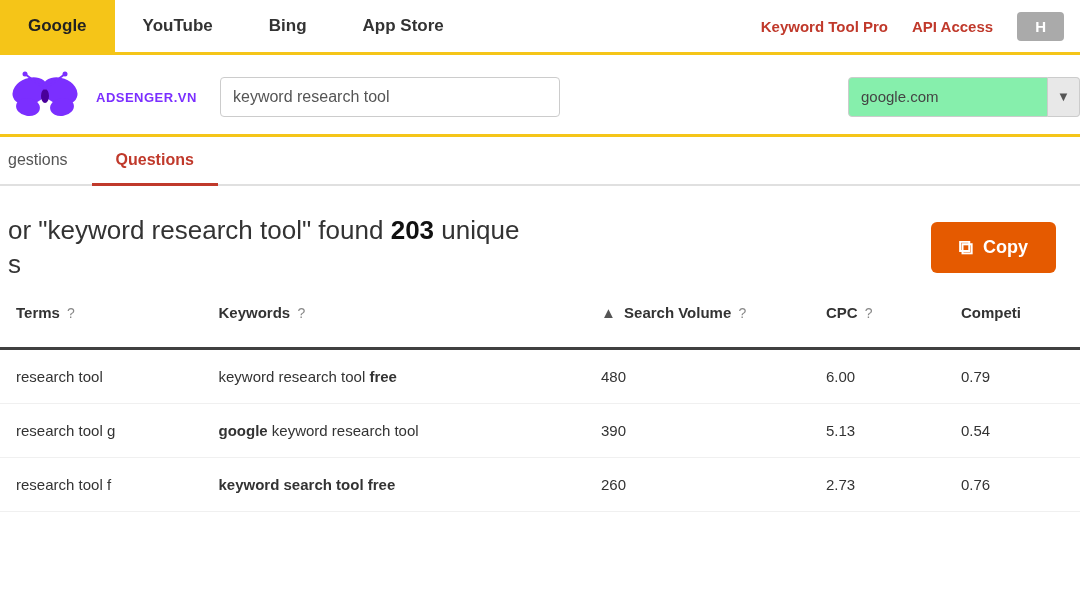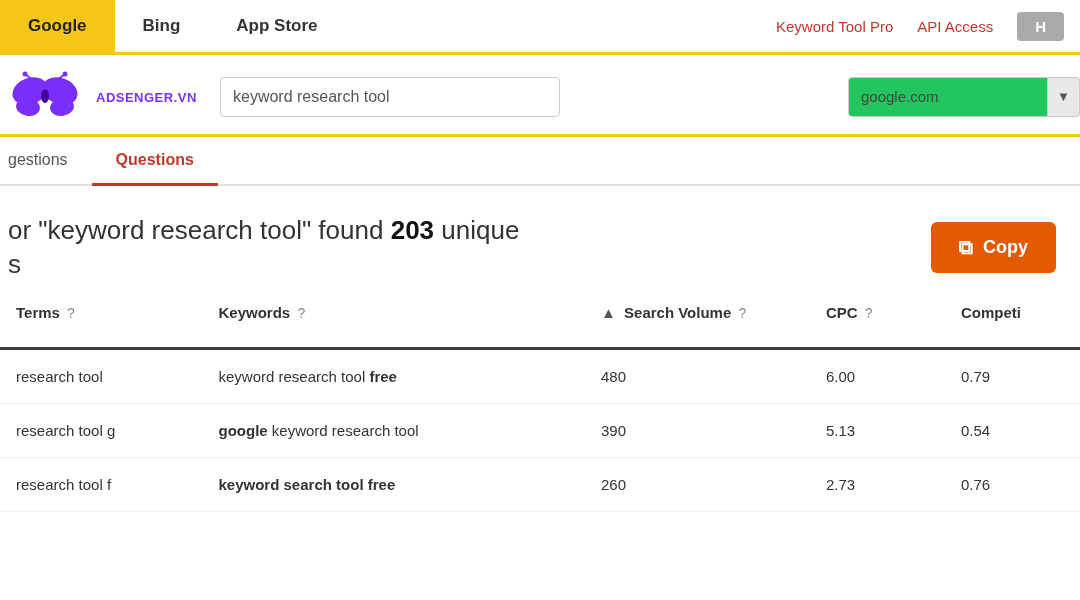--- a/index.html
+++ b/index.html
@@ -33,21 +33,21 @@
     .nav-right {
       margin-left: auto;
       display: flex;
       align-items: center;
       gap: 24px;
       padding-right: 16px;
     }
     .nav-right-link {
       color: #c0392b;
       font-size: 15px;
-      font-weight: 400;
+      font-weight: 700;
       cursor: pointer;
       text-decoration: none;
     }
     .nav-right-btn {
       background: #aaa;
       color: #fff;
       border: none;
       border-radius: 4px;
       padding: 6px 18px;
       font-size: 15px;
@@ -104,21 +104,21 @@
       margin-left: auto;
       margin-right: 0;
     }
     .domain-select {
       height: 40px;
       border: 1px solid #ccc;
       border-radius: 4px 0 0 4px;
       font-size: 15px;
       padding: 0 12px;
       color: #444;
-      background: #22c55e;
+      background: #86efac;
       min-width: 200px;
       outline: none;
       appearance: none;
     }
     .domain-select-arrow {
       width: 32px;
       height: 40px;
       background: #e8e8e8;
       border: 1px solid #ccc;
       border-left: none;
@@ -243,20 +243,21 @@
     .col-keywords { width: 340px; }
     .col-volume { width: 200px; }
     .col-cpc { width: 120px; }
     .col-comp { width: 120px; }
   </style>
 </head>
 <body>
 
 <div class="header-nav">
   <button class="nav-tab active">Google</button>
+  <button class="nav-tab">YouTube</button>
   <button class="nav-tab">Bing</button>
   <button class="nav-tab">App Store</button>
   <div class="nav-right">
     <a class="nav-right-link">Keyword Tool Pro</a>
     <a class="nav-right-link">API Access</a>
     <button class="nav-right-btn">H</button>
   </div>
 </div>
 
 <div class="search-bar-row">

